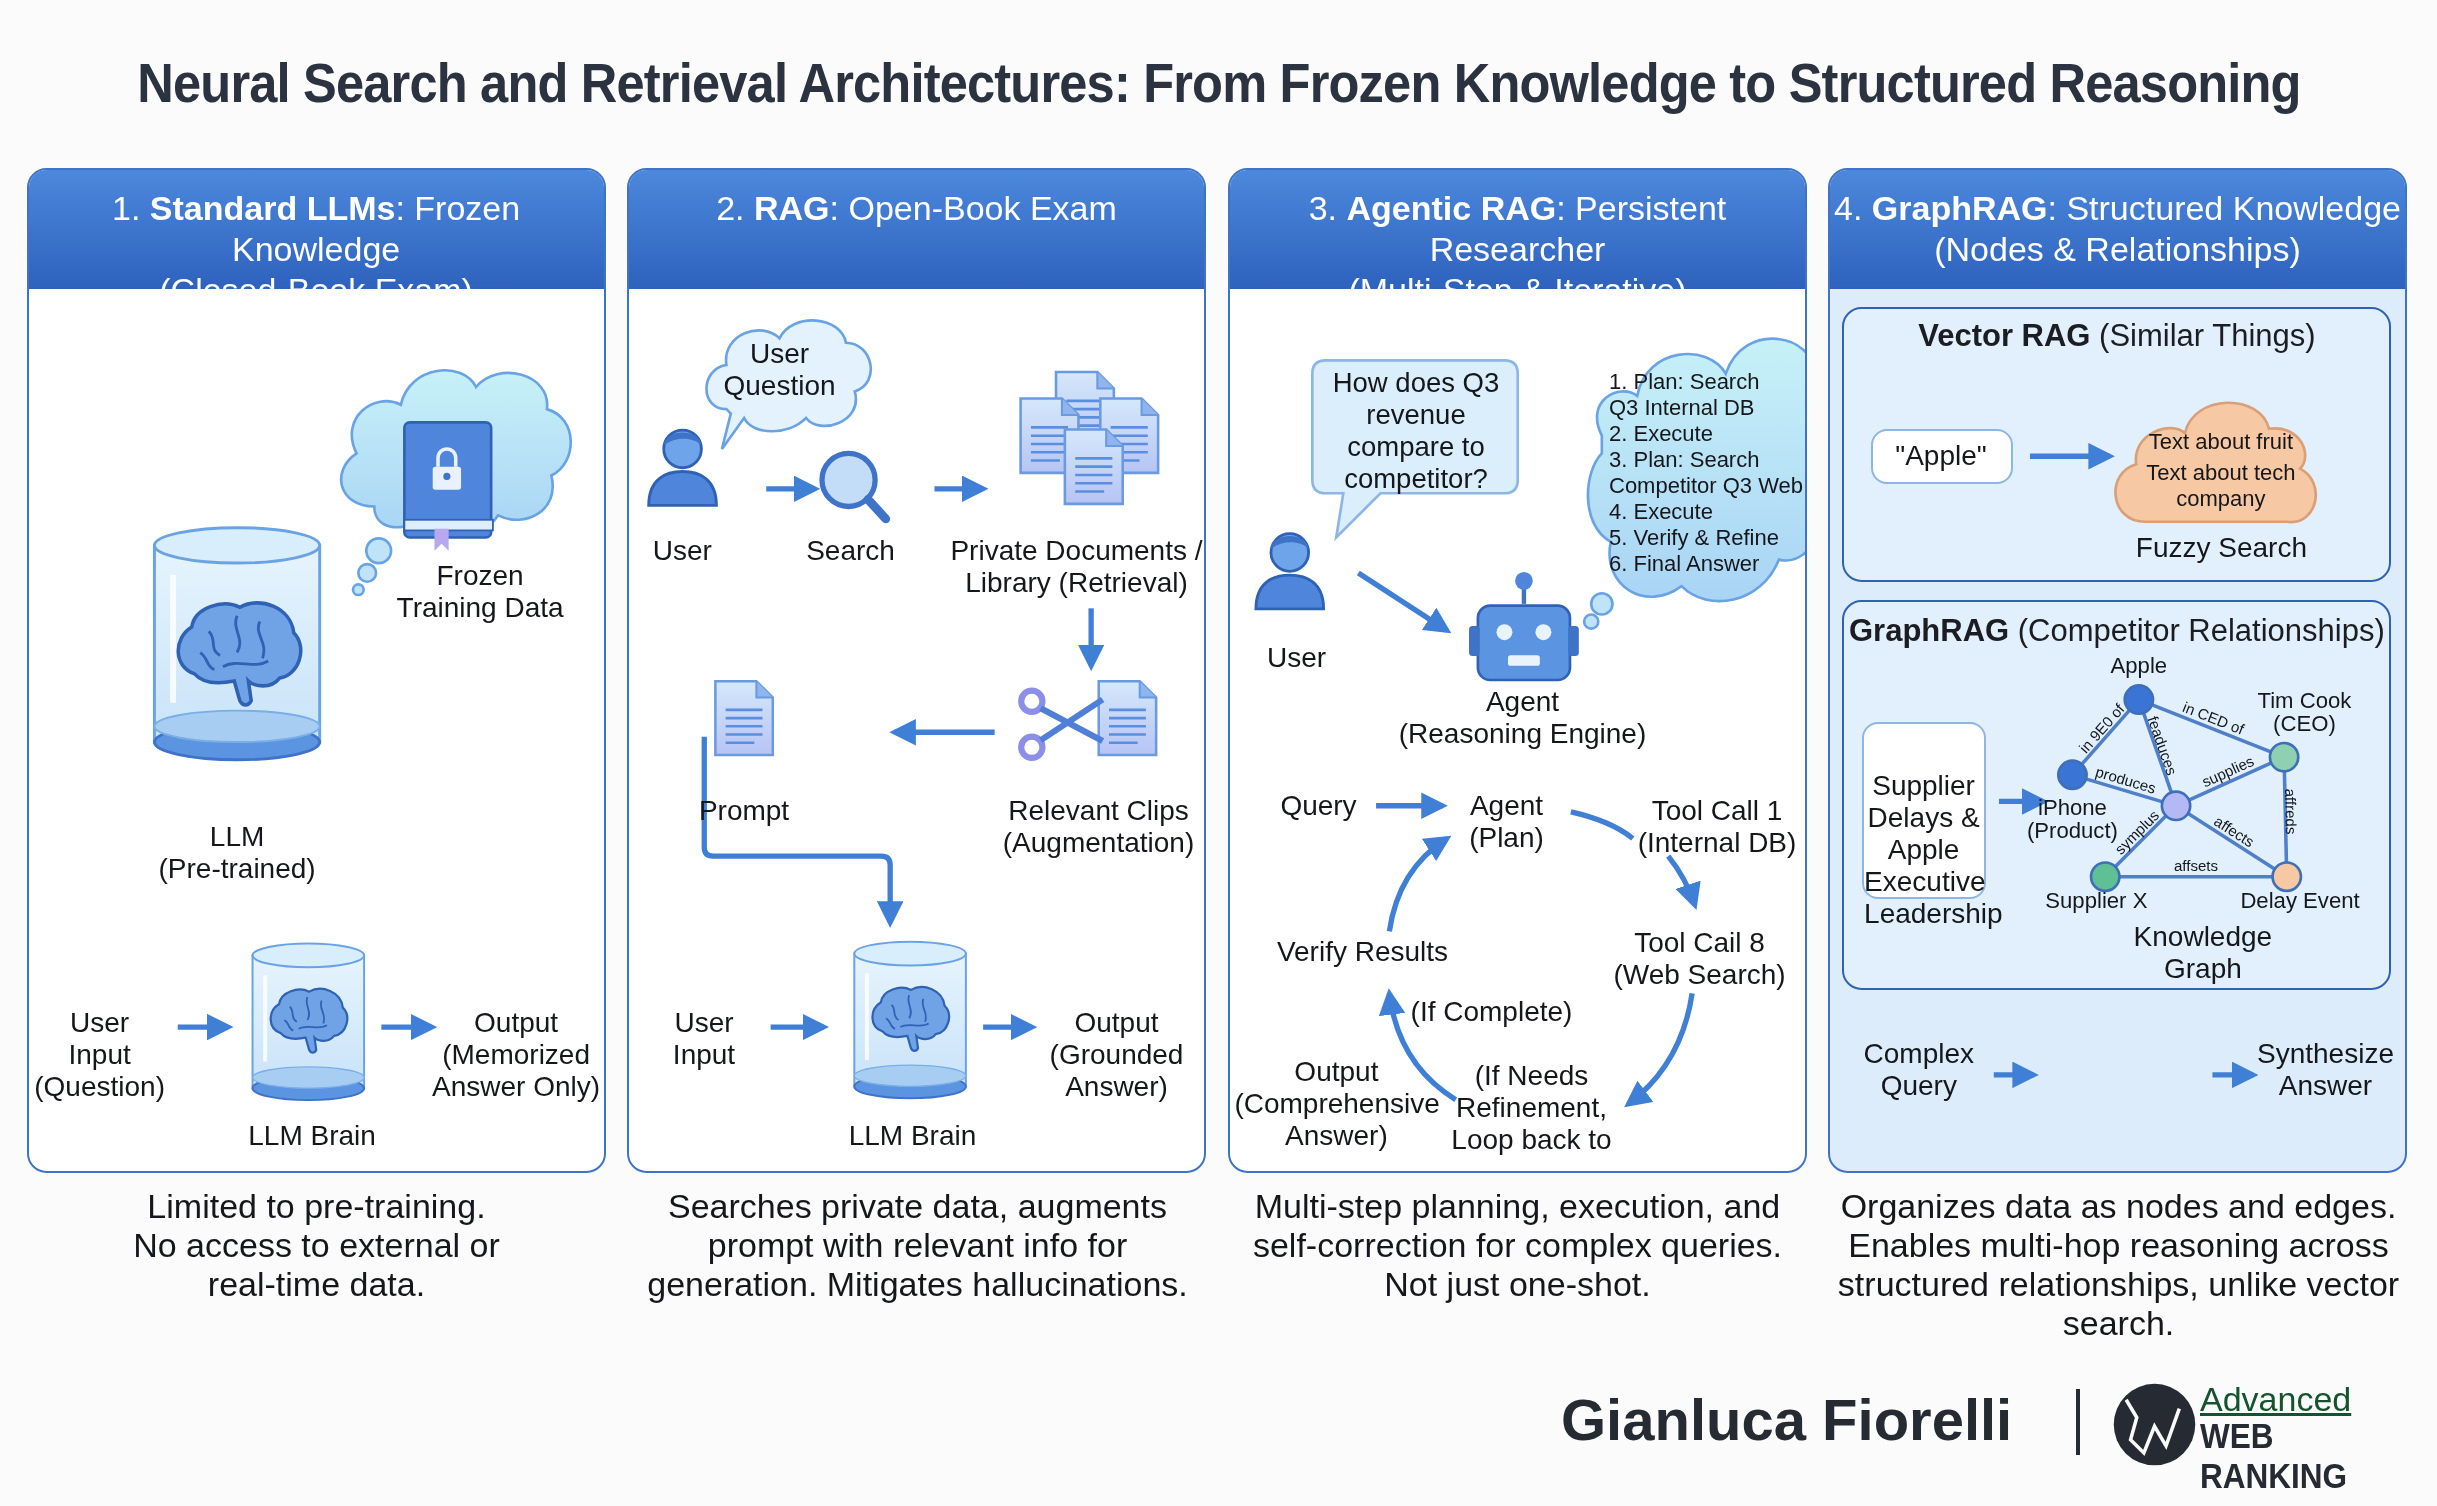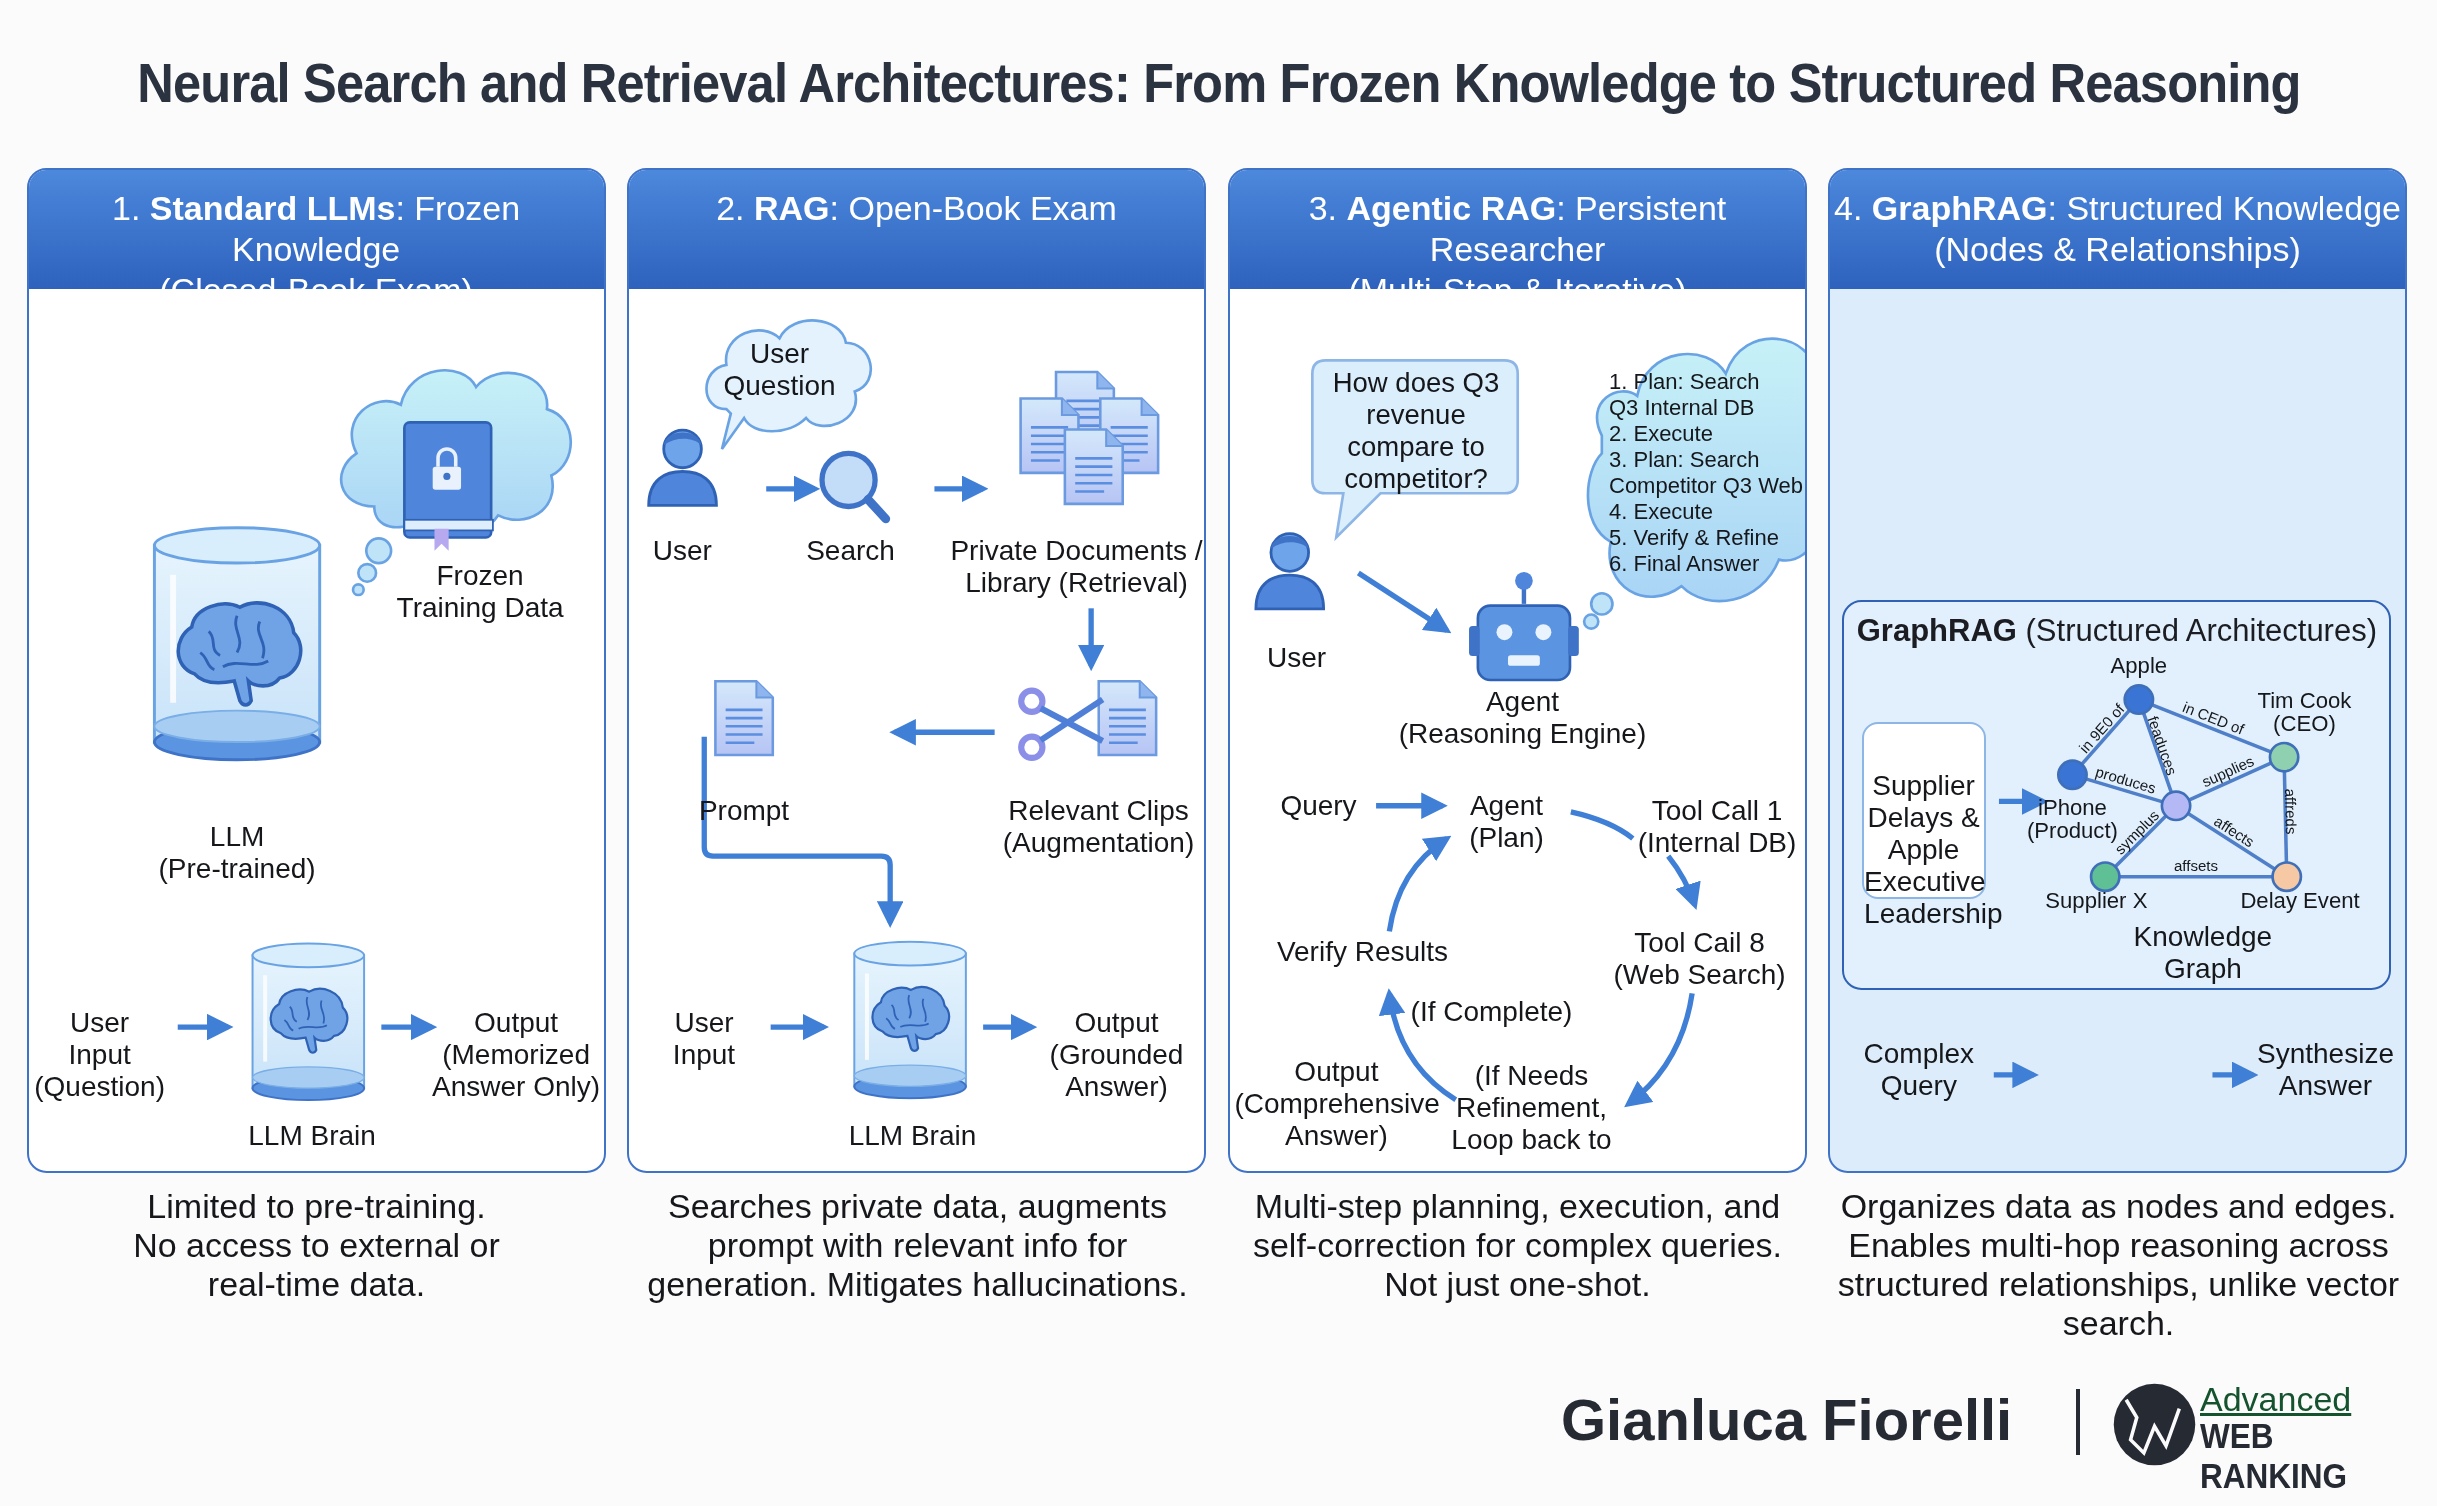--- a/index.html
+++ b/index.html
@@ -239,23 +239,37 @@
 self-correction for complex queries.
 Not just one-shot.</div>
 
 <div class="panel p4" style="left:1828px;">
   <div class="phead">
     <span>4.</span>
     <b>GraphRAG</b><span>: Structured Knowledge</span><br>
     <span>(Nodes &amp; Relationships)</span>
   </div>
 
+  <div class="sub" style="top:137px;height:275px;">
+    <div class="subtitle" style="top:8.9px;"><b>Vector RAG</b><span> (Similar Things)</span></div>
+    <div class="box-white" style="left:26.6px;top:120px;width:142px;height:55px;">
+      <div class="lbl" style="left:0;top:8.9px;width:136px;">"Apple"</div>
+    </div>
+    <svg width="549" height="275" viewBox="0 0 620 310">
+      <line x1="210" y1="166" x2="300" y2="166" stroke="#3f7fd6" stroke-width="6" marker-end="url(#ah)"></line>
+      <path d="M340,240 C300,240 295,185 330,175 C325,140 370,125 385,140 C395,95 470,95 480,135 C515,130 530,165 515,180 C545,195 535,245 500,240 Z" fill="#f6c8a3" stroke="#d9a078" stroke-width="3"></path>
+    </svg>
+    <div class="lbl small" style="left:288px;top:120px;width:177px;">Text about fruit</div>
+    <div class="lbl small" style="left:288px;top:151px;width:177px;">Text about tech
+company</div>
+    <div class="lbl" style="left:275px;top:223px;width:204px;">Fuzzy Search</div>
+  </div>
 
   <div class="sub" style="top:430px;height:390px;">
-    <div class="subtitle" style="top:10.6px;"><b>GraphRAG</b><span> (Structured Architectures)</span></div>
+    <div class="subtitle" style="top:10.6px;"><b>GraphRAG</b><span> (Competitor Relationships)</span></div>
     <div class="box-white" style="left:17.7px;top:120px;width:124px;height:177px;">
       <div class="lbl" style="left:0;top:1.8px;width:119px;margin-top:44px;">Supplier
 Delays &amp;
 Apple
 Executive
 Leadership</div>
     </div>
     <svg width="549" height="390" id="graph-svg" viewBox="0 0 620 440">
       <line x1="175" y1="225" x2="225" y2="225" stroke="#3f7fd6" stroke-width="6" marker-end="url(#ah)"></line>
       <g id="graph-edges">

